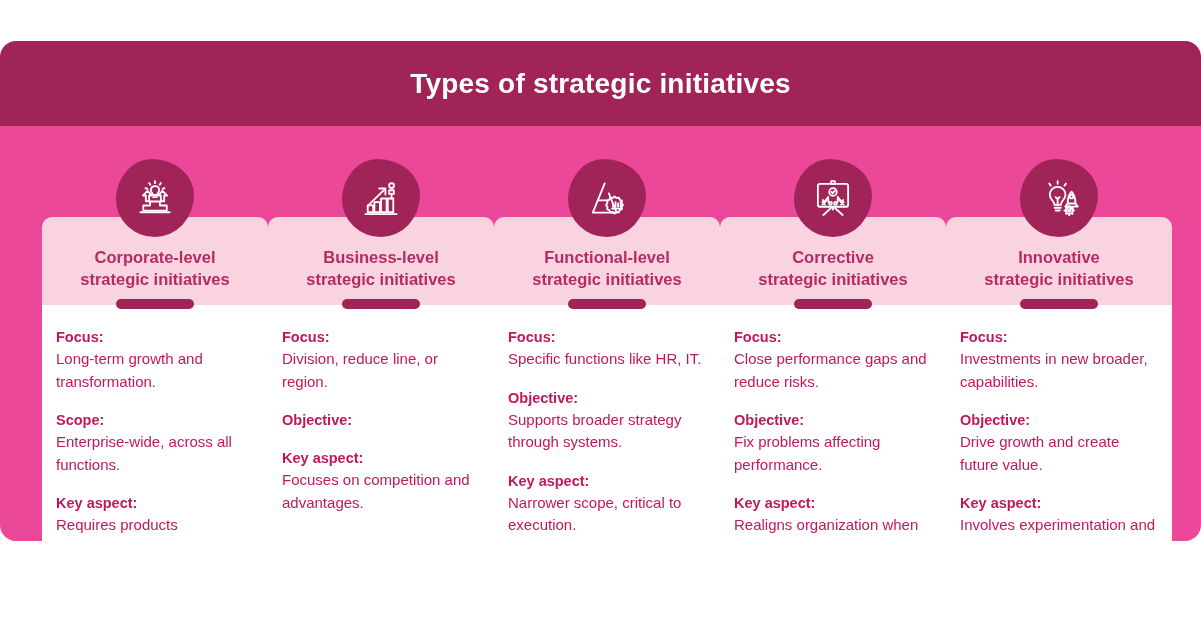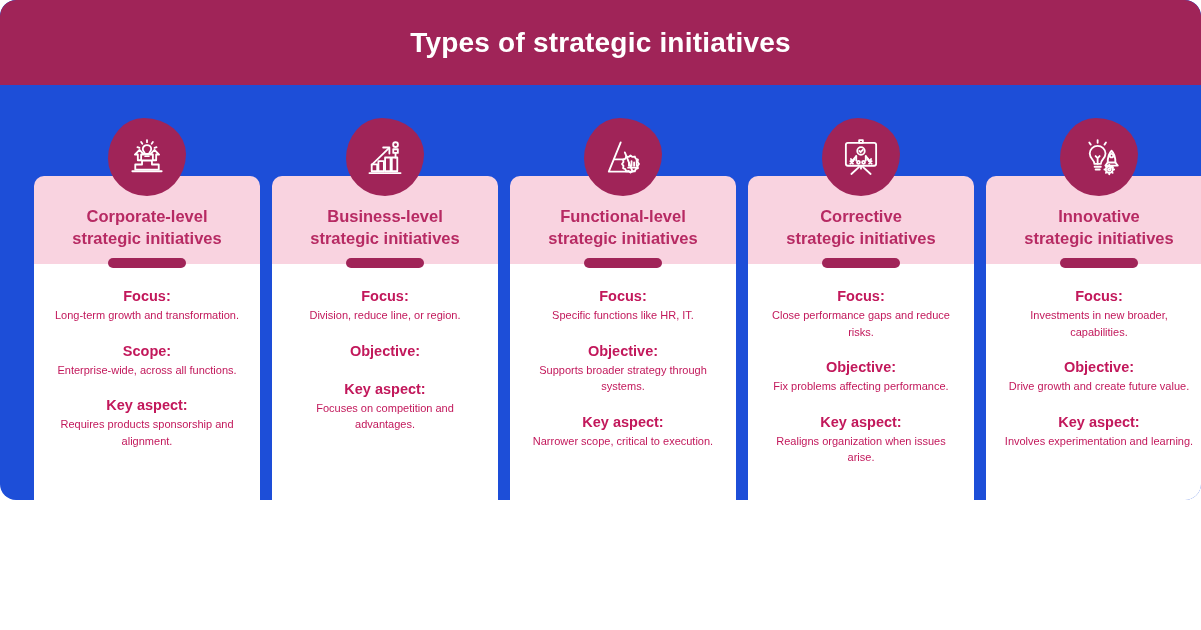--- a/index.html
+++ b/index.html
@@ -9,23 +9,24 @@
     height: 630px;
     overflow: hidden;
     background: #ffffff;
     font-family: "Liberation Sans", sans-serif;
   }
 
   #infographic {
     position: relative;
     width: 1201px;
     height: 500px;
-    background: #1d4ed8;
+    background: #ec4899;
     border-radius: 16px;
     overflow: hidden;
+    margin-top: 41px;
   }
 
   
   #title-bar {
     position: absolute;
     left: 0;
     top: 0;
     width: 1201px;
     height: 85px;
     background: #a02458;
@@ -39,26 +40,25 @@
     color: #ffffff;
     font-size: 28px;
     font-weight: bold;
     letter-spacing: 0.2px;
     line-height: 1;
   }
 
   
   #columns {
     position: absolute;
-    left: 34px;
+    left: 42px;
     top: 118px;
     width: 1126px;
     height: 460px;
     display: flex;
-    gap: 12px;
   }
 
   .column {
     position: relative;
     width: 226px;
     flex: 0 0 226px;
     display: flex;
     flex-direction: column;
     align-items: stretch;
   }
@@ -120,33 +120,33 @@
   
   .card-body {
     flex: 1;
     background: #ffffff;
     border-radius: 0 0 10px 10px;
     padding: 22px 14px 14px 14px;
     position: relative;
     z-index: 0;
   }
 
-  .field { margin-bottom: 17px; text-align: center; }
+  .field { margin-bottom: 17px; }
   .field:last-child { margin-bottom: 0; }
 
   .field-label {
     color: #c2185b;
     font-size: 14.5px;
     font-weight: bold;
     line-height: 1.45;
   }
 
   .field-value {
     color: #c2185b;
-    font-size: 11px;
+    font-size: 15px;
     font-weight: normal;
     line-height: 1.5;
   }
 </style>
 </head>
 <body>
 
 <div id="infographic">
 
   <div id="title-bar">

